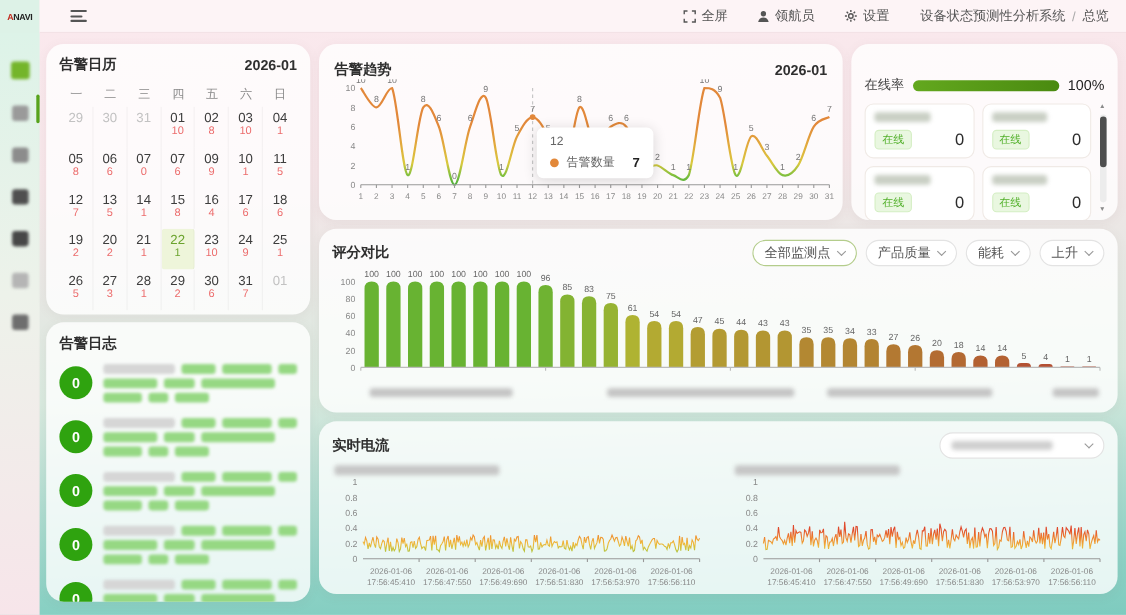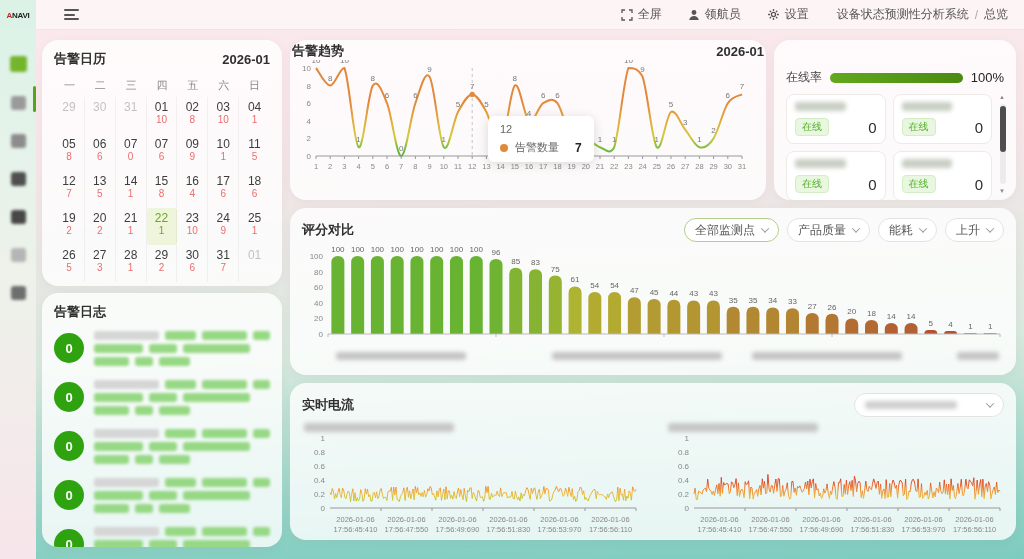--- a/index.html
+++ b/index.html
@@ -27,21 +27,21 @@
   #sidebar{position:absolute;left:0;top:30px;width:36px;bottom:0;
     background:linear-gradient(180deg,#ddf3e8 0%,#edf2ea 45%,#f7e5ea 100%);
     display:flex;flex-direction:column;align-items:center;padding-top:26px;gap:24px}
   .nav-ic{width:15px;height:14px;border-radius:3px;filter:blur(1.6px);position:relative;cursor:pointer}
   .nav-active-bar{position:absolute;right:0;top:56px;width:3px;height:26px;background:#57a31c;border-radius:2px}
   
   .card{position:absolute;background:rgba(255,255,255,.8);border-radius:16px;
     box-shadow:0 2px 10px rgba(130,95,95,.07);overflow:hidden}
   .card-title{font-size:13px;font-weight:bold;color:#2f2f2f}
   #card-calendar{left:42px;top:40px;width:240px;height:246px;padding:10px 12px}
-  #card-trend{left:290px;top:40px;width:476px;height:160px;padding:2px}
+  #card-trend{left:290px;top:40px;width:476px;height:160px;padding:14px}
   #card-edge{left:774px;top:40px;width:242px;height:160px;padding:10px 12px 0}
   #card-score{left:290px;top:208px;width:726px;height:167px;padding:10px 12px}
   #card-logs{left:42px;top:293px;width:240px;height:254px;padding:10px 12px}
   #card-current{left:290px;top:383px;width:726px;height:157px;padding:10px 12px}
   .card-head{display:flex;justify-content:space-between;align-items:center}
   
   #cal-weekdays{display:grid;grid-template-columns:repeat(7,1fr);margin-top:8px}
   #cal-weekdays div{text-align:center;font-size:11px;color:#8a8a8a;padding:2px 0}
   #cal-grid{display:grid;grid-template-columns:repeat(7,1fr);margin-top:2px}
   .cal-cell{height:37px;text-align:center;padding-top:3px;border-right:1px solid rgba(0,0,0,.045);cursor:pointer}

